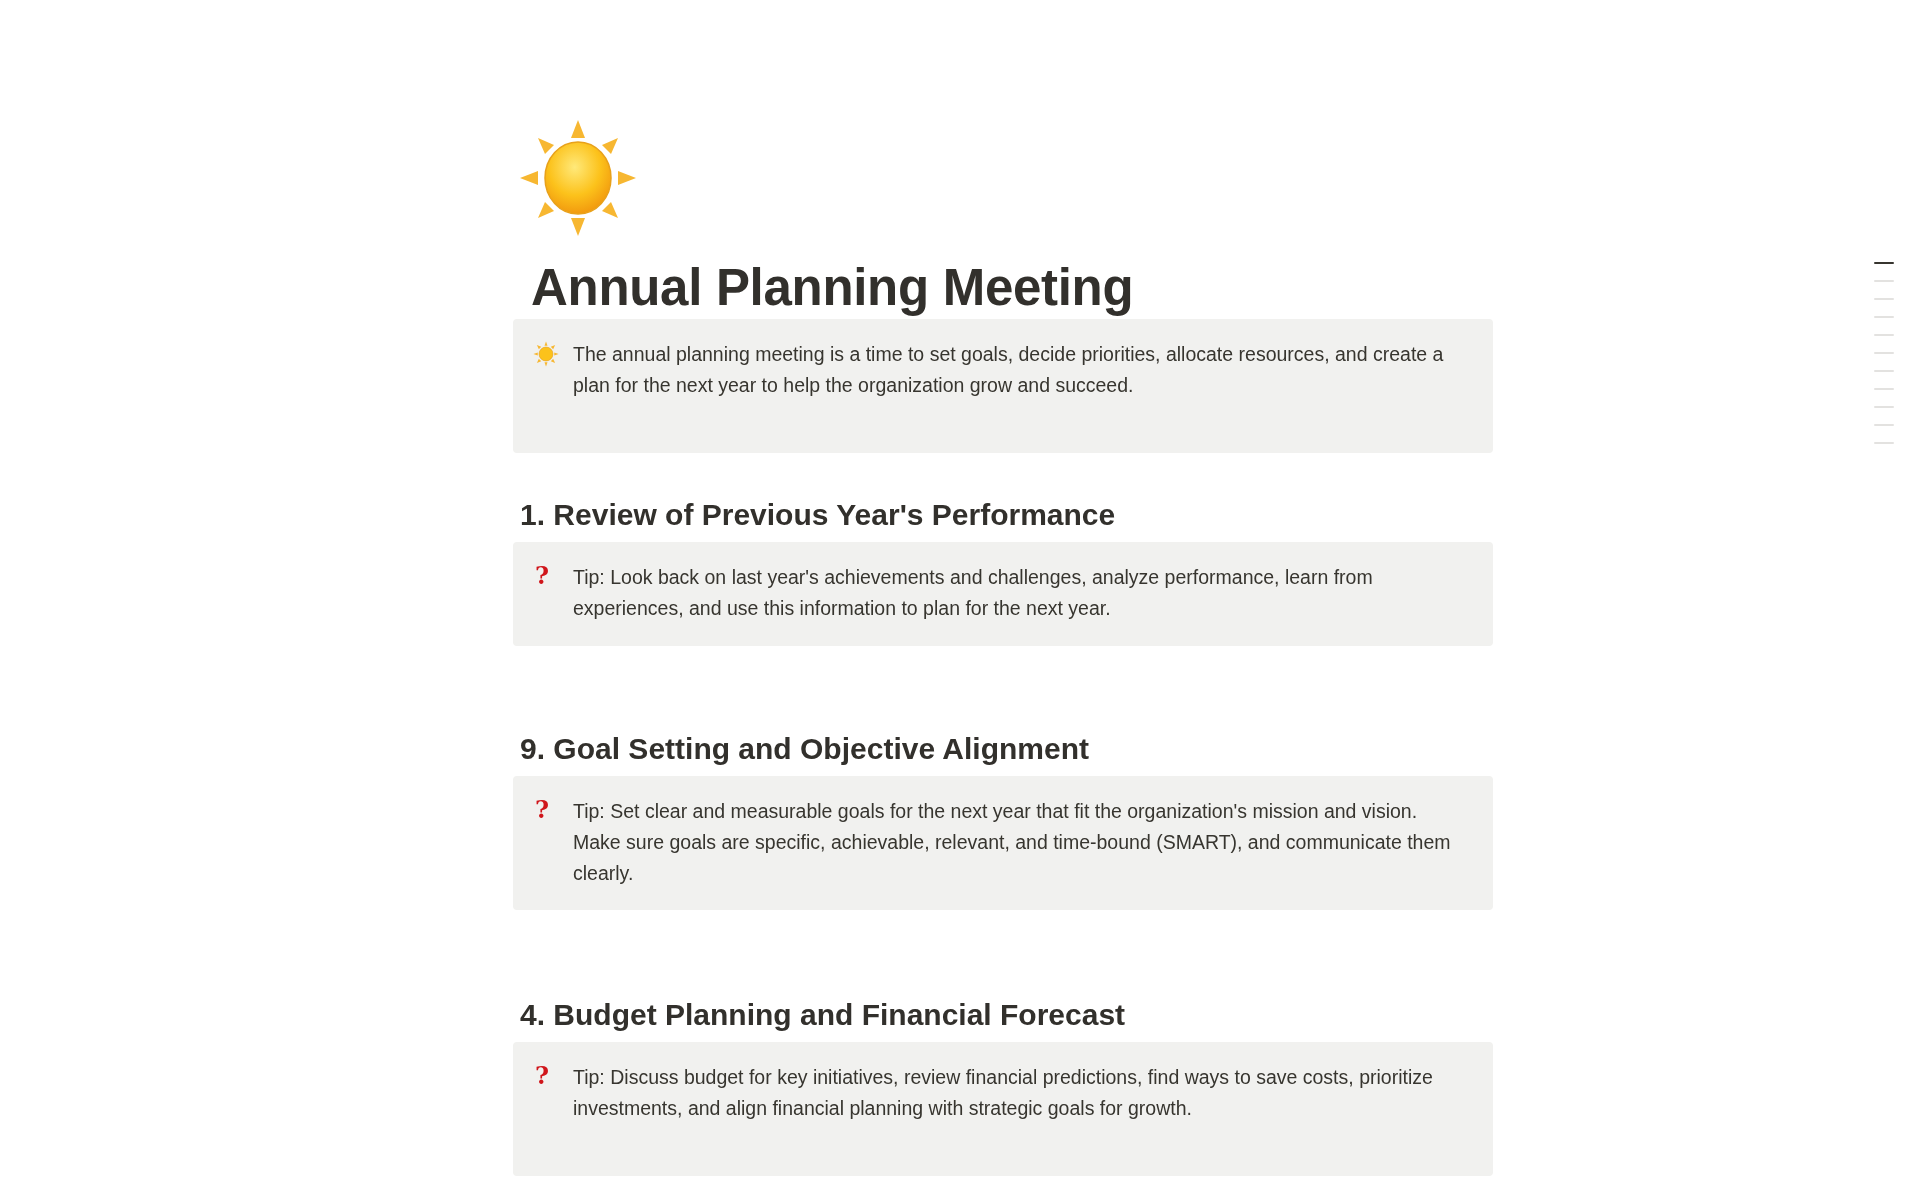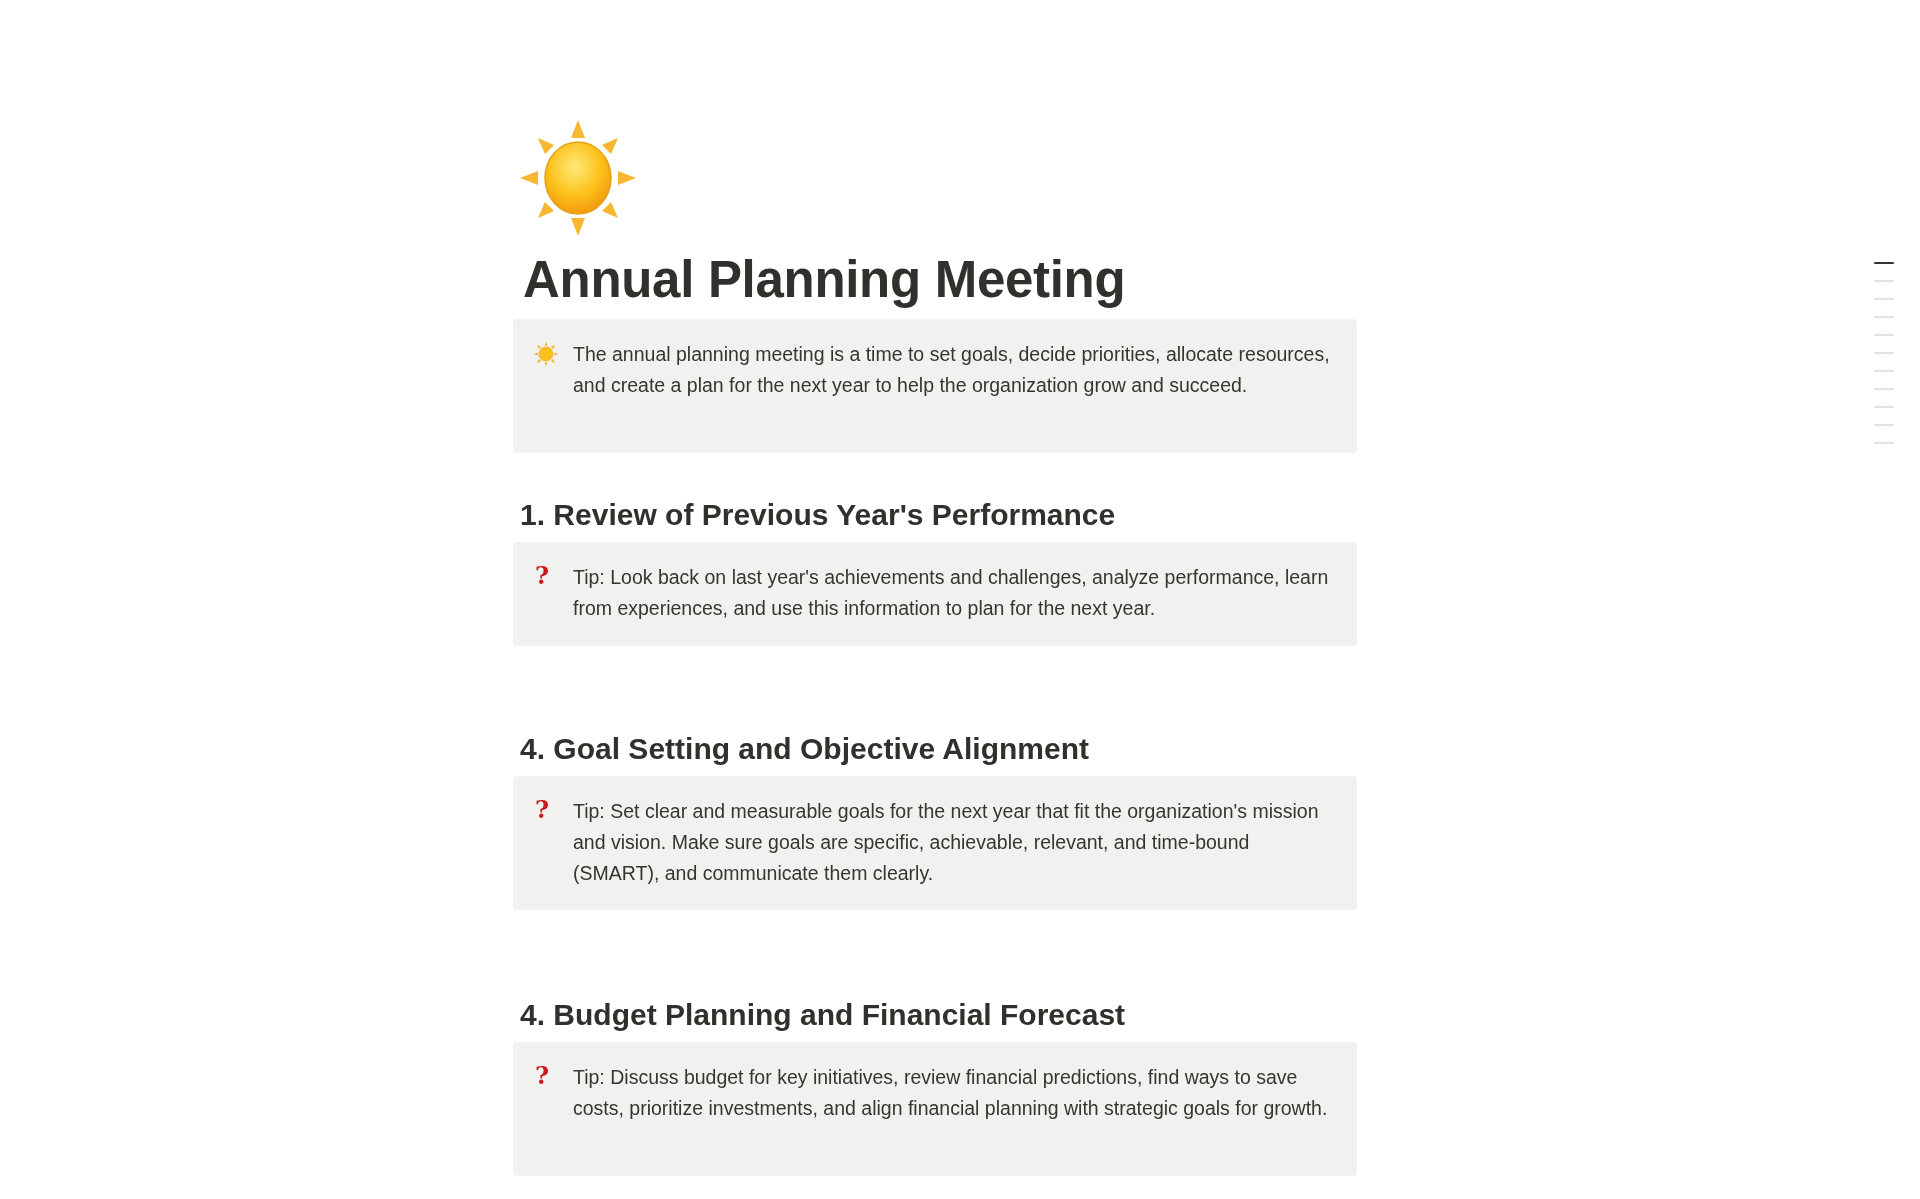--- a/index.html
+++ b/index.html
@@ -1,22 +1,22 @@
 <!DOCTYPE html>
 <html><head>
 <meta charset="utf-8">
 <style>
   html, body { margin: 0; padding: 0; background: #ffffff; }
   body { width: 1920px; height: 1199px; position: relative; overflow: hidden;
          font-family: "Liberation Sans", "DejaVu Sans", sans-serif; color: #37352f; }
   .page { position: absolute; left: 513px; top: 0; width: 918px; }
   .page-icon { position: absolute; left: 5px; top: 118px; width: 120px; height: 120px; }
-  .title { position: absolute; left: 2px; top: 240px; margin: 8px; font-size: 51px; font-weight: 700;
+  .title { position: absolute; left: 2px; top: 240px; margin: 16px; font-size: 51px; font-weight: 700;
            color: #32302c; letter-spacing: -0.3px; line-height: 64px; white-space: nowrap; }
-  .callout { position: absolute; left: 0; width: 844px; background: #f1f1ef; border-radius: 4px;
+  .callout { position: absolute; left: 0; width: 980px; background: #f1f1ef; border-radius: 4px;
              box-sizing: border-box; padding: 20px 24px 20px 60px; font-size: 19.5px; line-height: 31px; color: #37352f; }
   .callout .cicon { position: absolute; left: 20px; top: 22px; width: 26px; height: 26px; }
   .callout .q { position: absolute; left: 22px; top: 18px; font-size: 24px; font-weight: 700; color: #d0161b; font-family: "DejaVu Serif", serif; }
   .callout b { font-weight: 400; }
   .heading { position: absolute; left: 3px; margin: 4px; font-size: 30px; font-weight: 700; color: #32302c; line-height: 40px; white-space: nowrap; }
   .toc { position: absolute; left: 1874px; top: 262px; width: 20px; }
   .toc-line { display: block; height: 2px; width: 20px; background: #e3e2e0; margin-bottom: 16px; border-radius: 1px; }
   .toc-line.active { background: #37352f; }
 </style>
 </head>
@@ -62,21 +62,21 @@
     </svg>
     <span>The annual planning meeting is a time to set goals, decide priorities, allocate resources, and create a plan for the next year to help the organization grow and succeed.</span>
   </div>
 
   <h2 class="heading" style="top:491px;">1. Review of Previous Year's Performance</h2>
   <div class="callout" style="top:542px;height:104px;">
     <span class="q">?</span>
     <b>Tip:</b><span> Look back on last year's achievements and challenges, analyze performance, learn from experiences, and use this information to plan for the next year.</span>
   </div>
 
-  <h2 class="heading" style="top:725px;">4. Goal Setting and Objective Alignment</h2>
+  <h2 class="heading" style="top:725px;">9. Goal Setting and Objective Alignment</h2>
   <div class="callout" style="top:776px;height:134px;">
     <span class="q">?</span>
     <b>Tip:</b><span> Set clear and measurable goals for the next year that fit the organization's mission and vision. Make sure goals are specific, achievable, relevant, and time-bound (SMART), and communicate them clearly.</span>
   </div>
 
   <h2 class="heading" style="top:991px;">4. Budget Planning and Financial Forecast</h2>
   <div class="callout" style="top:1042px;height:134px;">
     <span class="q">?</span>
     <b>Tip:</b><span> Discuss budget for key initiatives, review financial predictions, find ways to save costs, prioritize investments, and align financial planning with strategic goals for growth.</span>
   </div>

